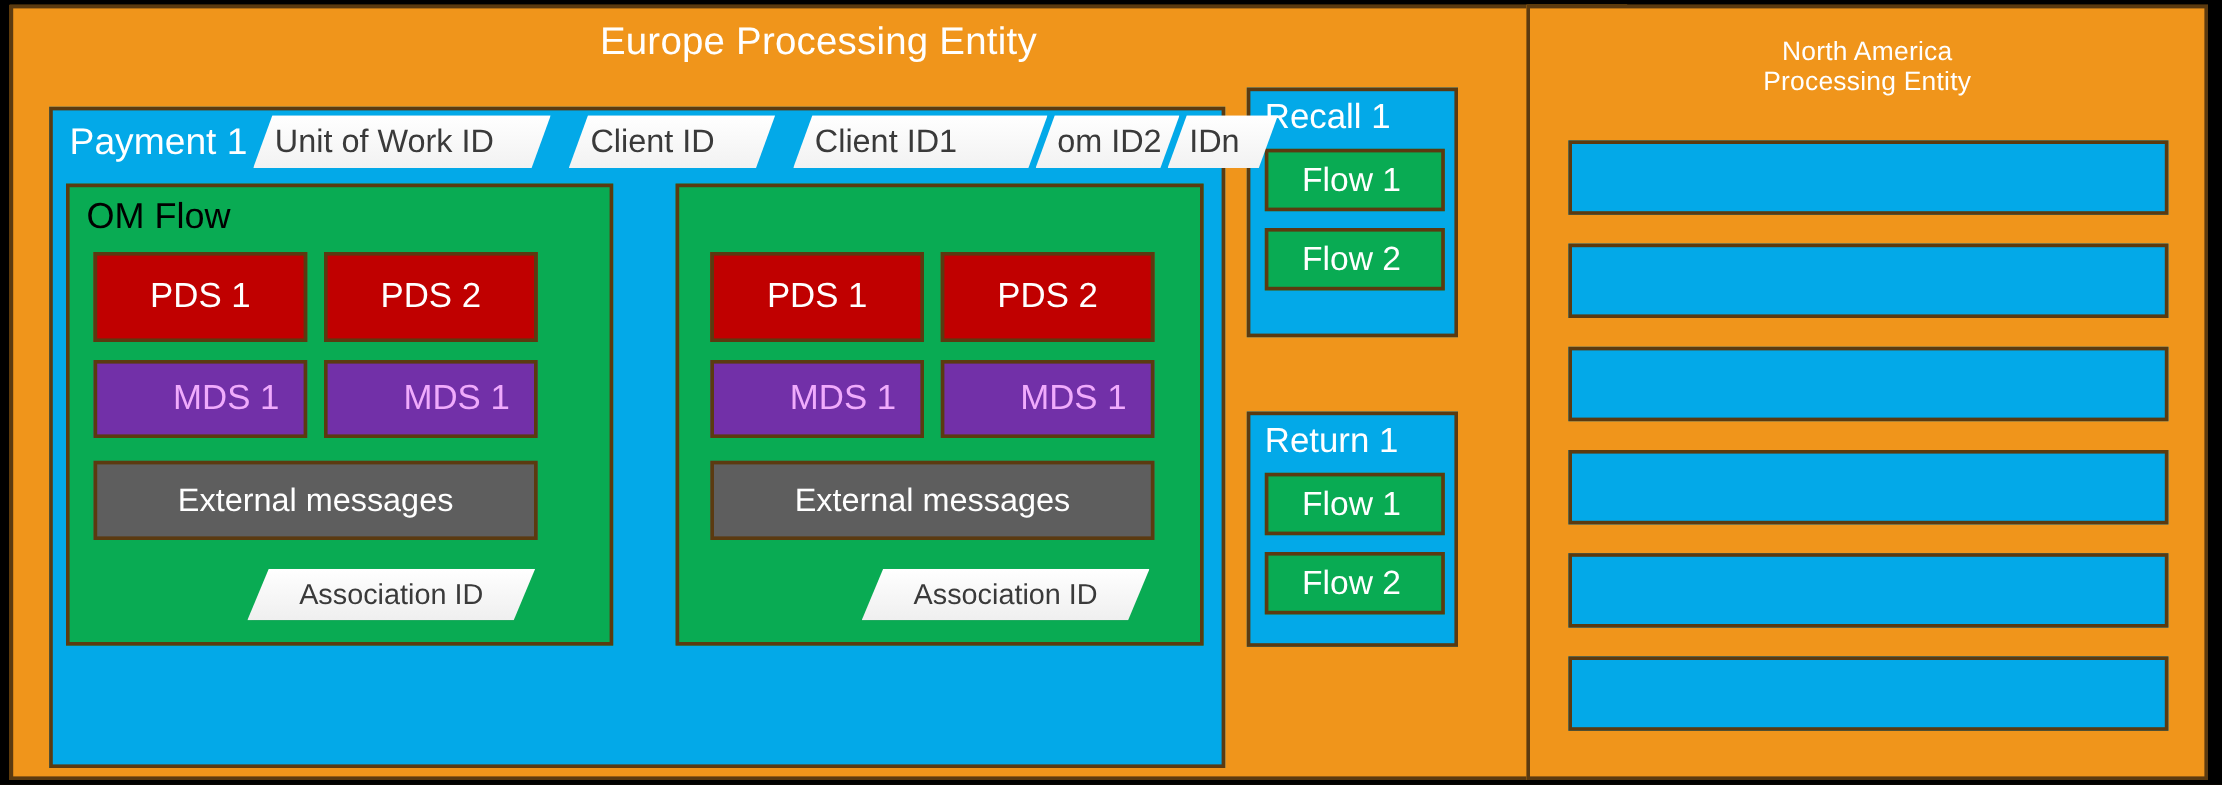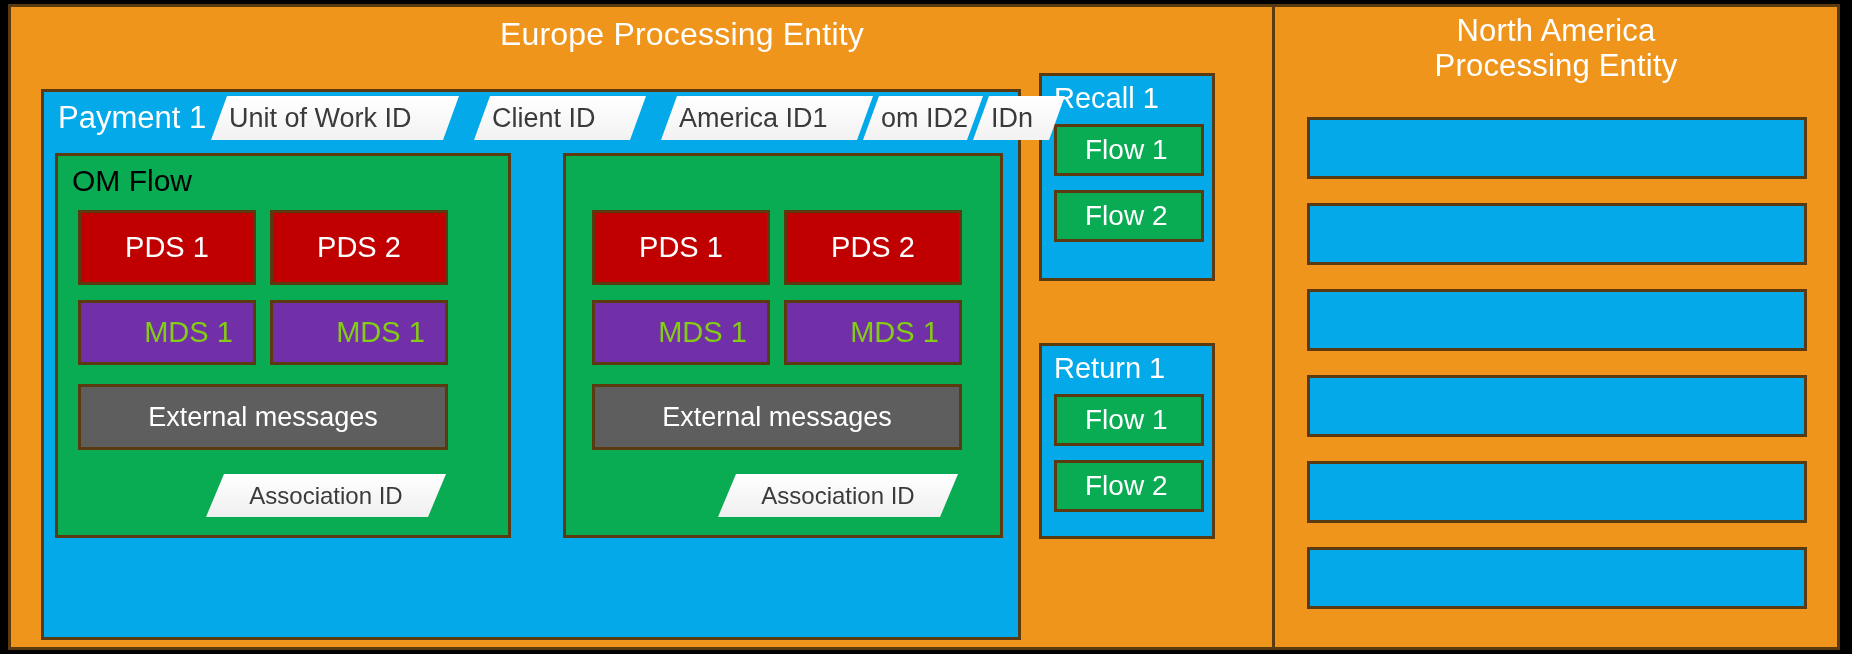--- a/index.html
+++ b/index.html
@@ -80,21 +80,21 @@
     border:3px solid #5B3A10;
     box-sizing:border-box;
     color:#fff;font-size:29px;
     display:flex;align-items:center;justify-content:center;text-align:center;
   }
   .mds{
     position:absolute;
     background:#7230A8;
     border:3px solid #5B3A10;
     box-sizing:border-box;
-    color:#84cc16;font-size:29px;
+    color:#f0abfc;font-size:29px;
     display:flex;align-items:center;justify-content:center;padding-left:43px;
   }
   .extmsg{
     position:absolute;
     background:#5E5E5E;
     border:3px solid #5B3A10;
     box-sizing:border-box;
     color:#fff;font-size:27px;
     display:flex;align-items:center;justify-content:center;
   }
@@ -129,21 +129,21 @@
     box-sizing:border-box;
     color:#fff;font-size:28px;
     display:flex;align-items:center;
     padding-left:28px;
   }
   #recall1{ left:1028px; top:66px; width:176px; height:208px; }
   #return1{ left:1028px; top:336px; width:176px; height:196px; }
 
   
   #namerica{ left:1272px; top:4px; width:568px; height:646px; }
-  #na-title{ margin-top:7px; font-size:31px; }
+  #na-title{ margin-top:24px; font-size:22px; }
   .na-slot{
     position:absolute;
     left:32px; width:500px; height:62px;
     background:#03A9E8;
     border:3px solid #5B3A10;
     box-sizing:border-box;
   }
 </style>
 </head>
 <body>
@@ -151,21 +151,21 @@
 <div class="panel-orange" id="europe">
   <div class="panel-title" id="europe-title">Europe Processing Entity</div>
 
   <div class="blue-box" id="payment1">
     <div id="payment1-label">Payment 1</div>
   </div>
 
   <div id="tag-row">
     <div class="tag" style="left:0px;width:248px;z-index:5">Unit of Work ID</div>
     <div class="tag" style="left:263px;width:172px;z-index:4">Client ID</div>
-    <div class="tag" style="left:450px;width:212px;z-index:3">America ID1</div>
+    <div class="tag" style="left:450px;width:212px;z-index:3">Client ID1</div>
     <div class="tag" style="left:652px;width:120px;z-index:2">om ID2</div>
     <div class="tag" style="left:762px;width:92px;z-index:1">IDn</div>
   </div>
 
   <div class="flow-box" id="om-flow">
     <div class="flow-title">OM Flow</div>
 
     <div class="pds" style="left:20px;top:54px;width:178px;height:75px;">PDS 1</div>
     <div class="pds" style="left:212px;top:54px;width:178px;height:75px;">PDS 2</div>
 

